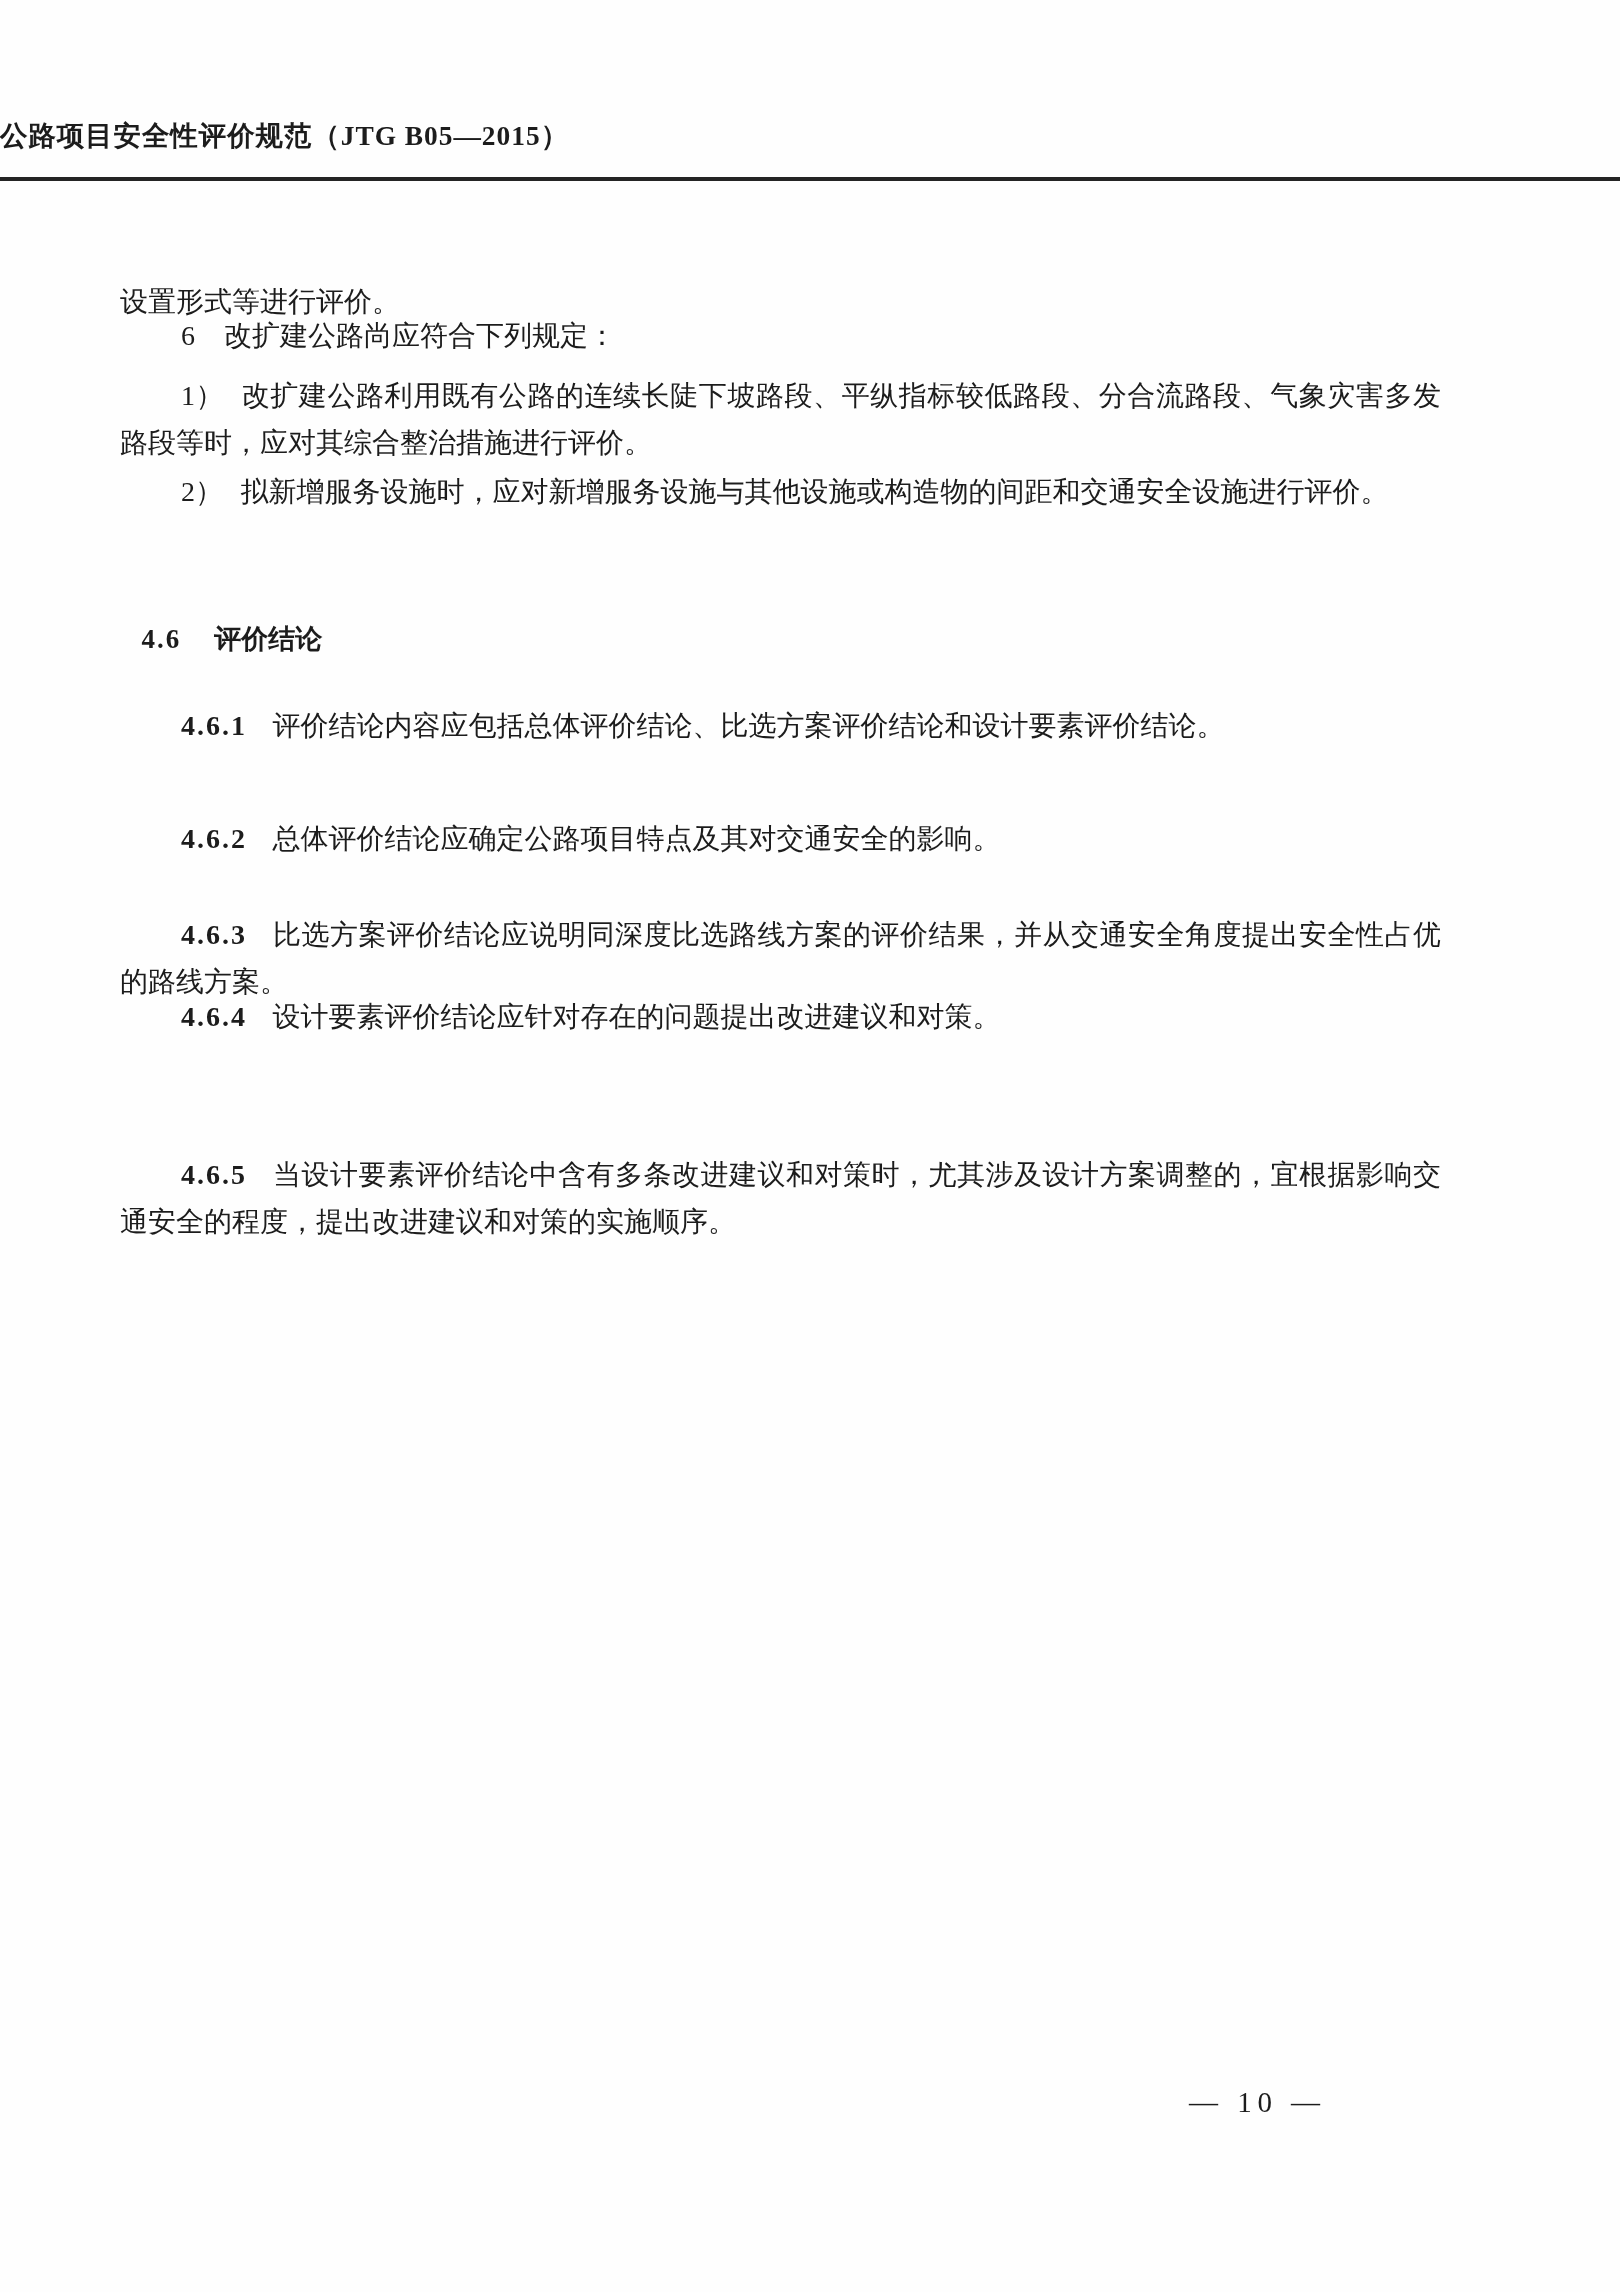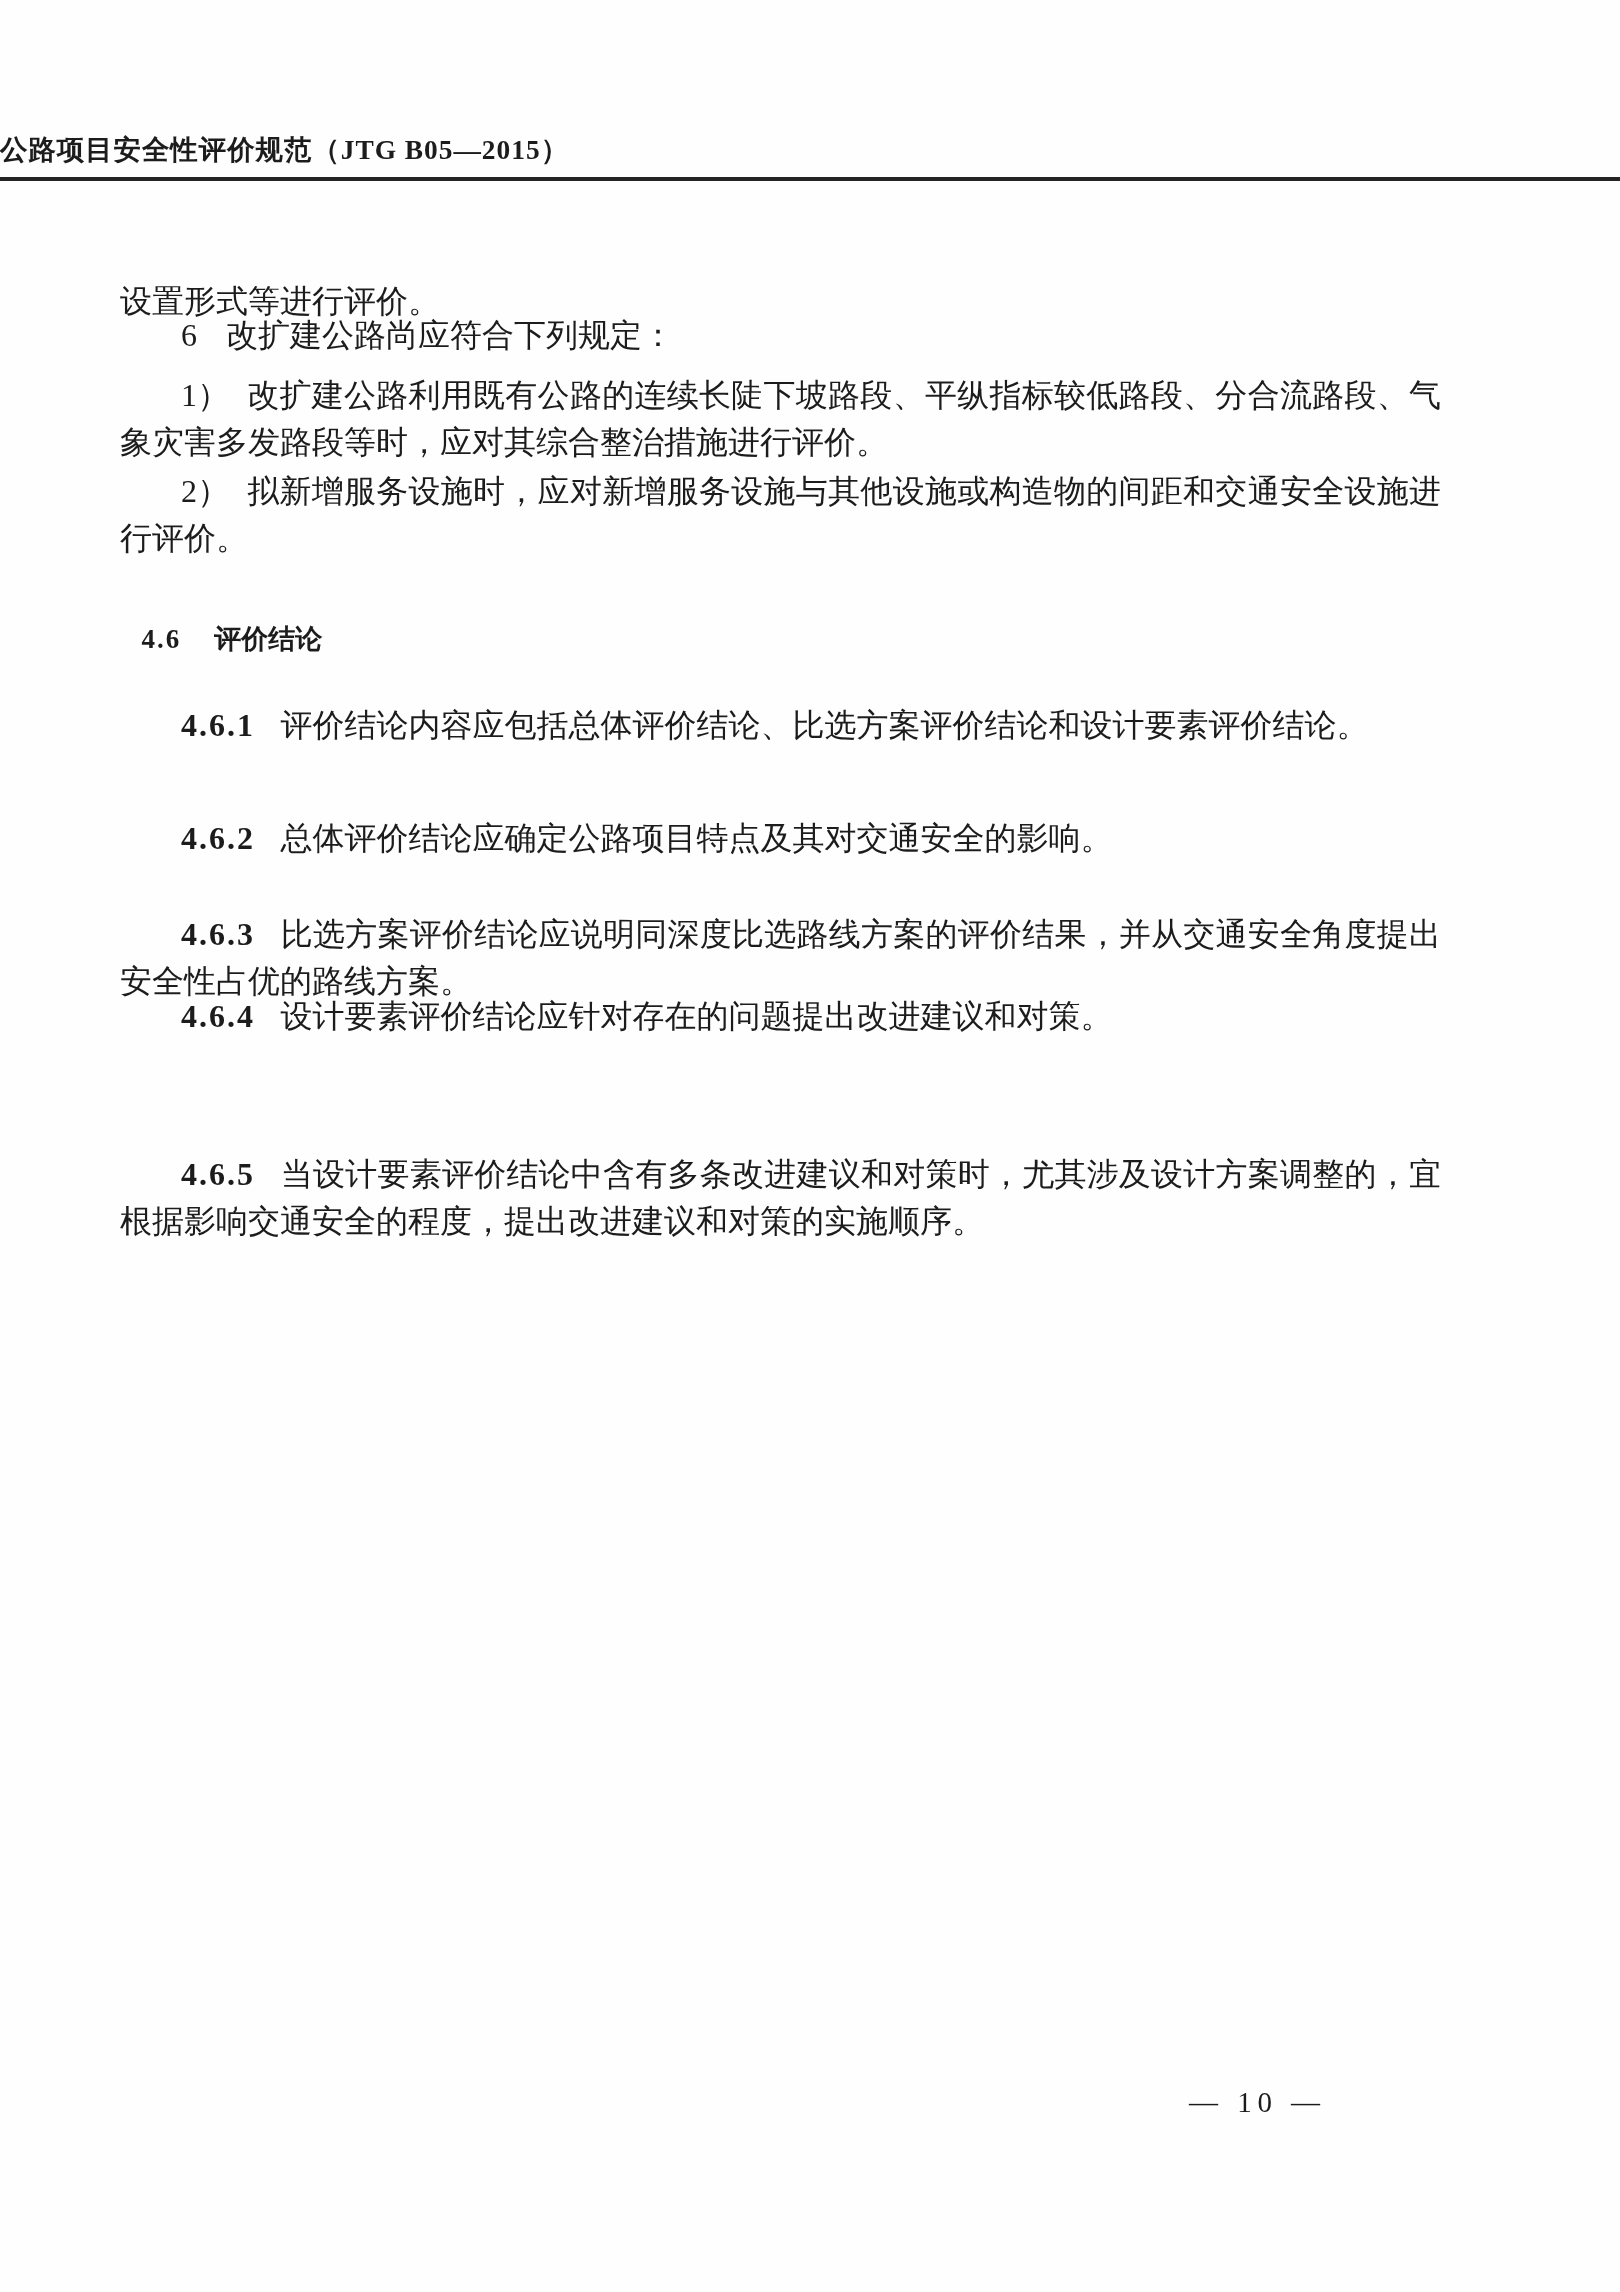--- a/index.html
+++ b/index.html
@@ -18,41 +18,41 @@
     overflow: hidden;
   }
   .content {
     position: absolute;
     left: 120px;
     width: 1321px;
     top: 0;
   }
   .running-header {
     position: absolute;
-    top: 132px;
+    top: 118px;
     left: 0;
     font-size: 27.4px;
     font-weight: 600;
     letter-spacing: 1px;
     white-space: nowrap;
   }
   .header-rule {
     position: absolute;
     top: 177px;
     left: 0;
     right: 0;
     height: 3.9px;
     background: #242424;
   }
   .para {
     position: absolute;
     left: 0;
     right: 0;
     margin: 0;
-    font-size: 32px;
+    font-size: 28px;
     line-height: 47px;
     text-align: justify;
   }
   .indent { text-indent: 61px; }
   .num {
     font-weight: bold;
     margin-right: 25.5px;
     letter-spacing: 2px;
   }
   .sub-label { margin-right: 17.6px; }

